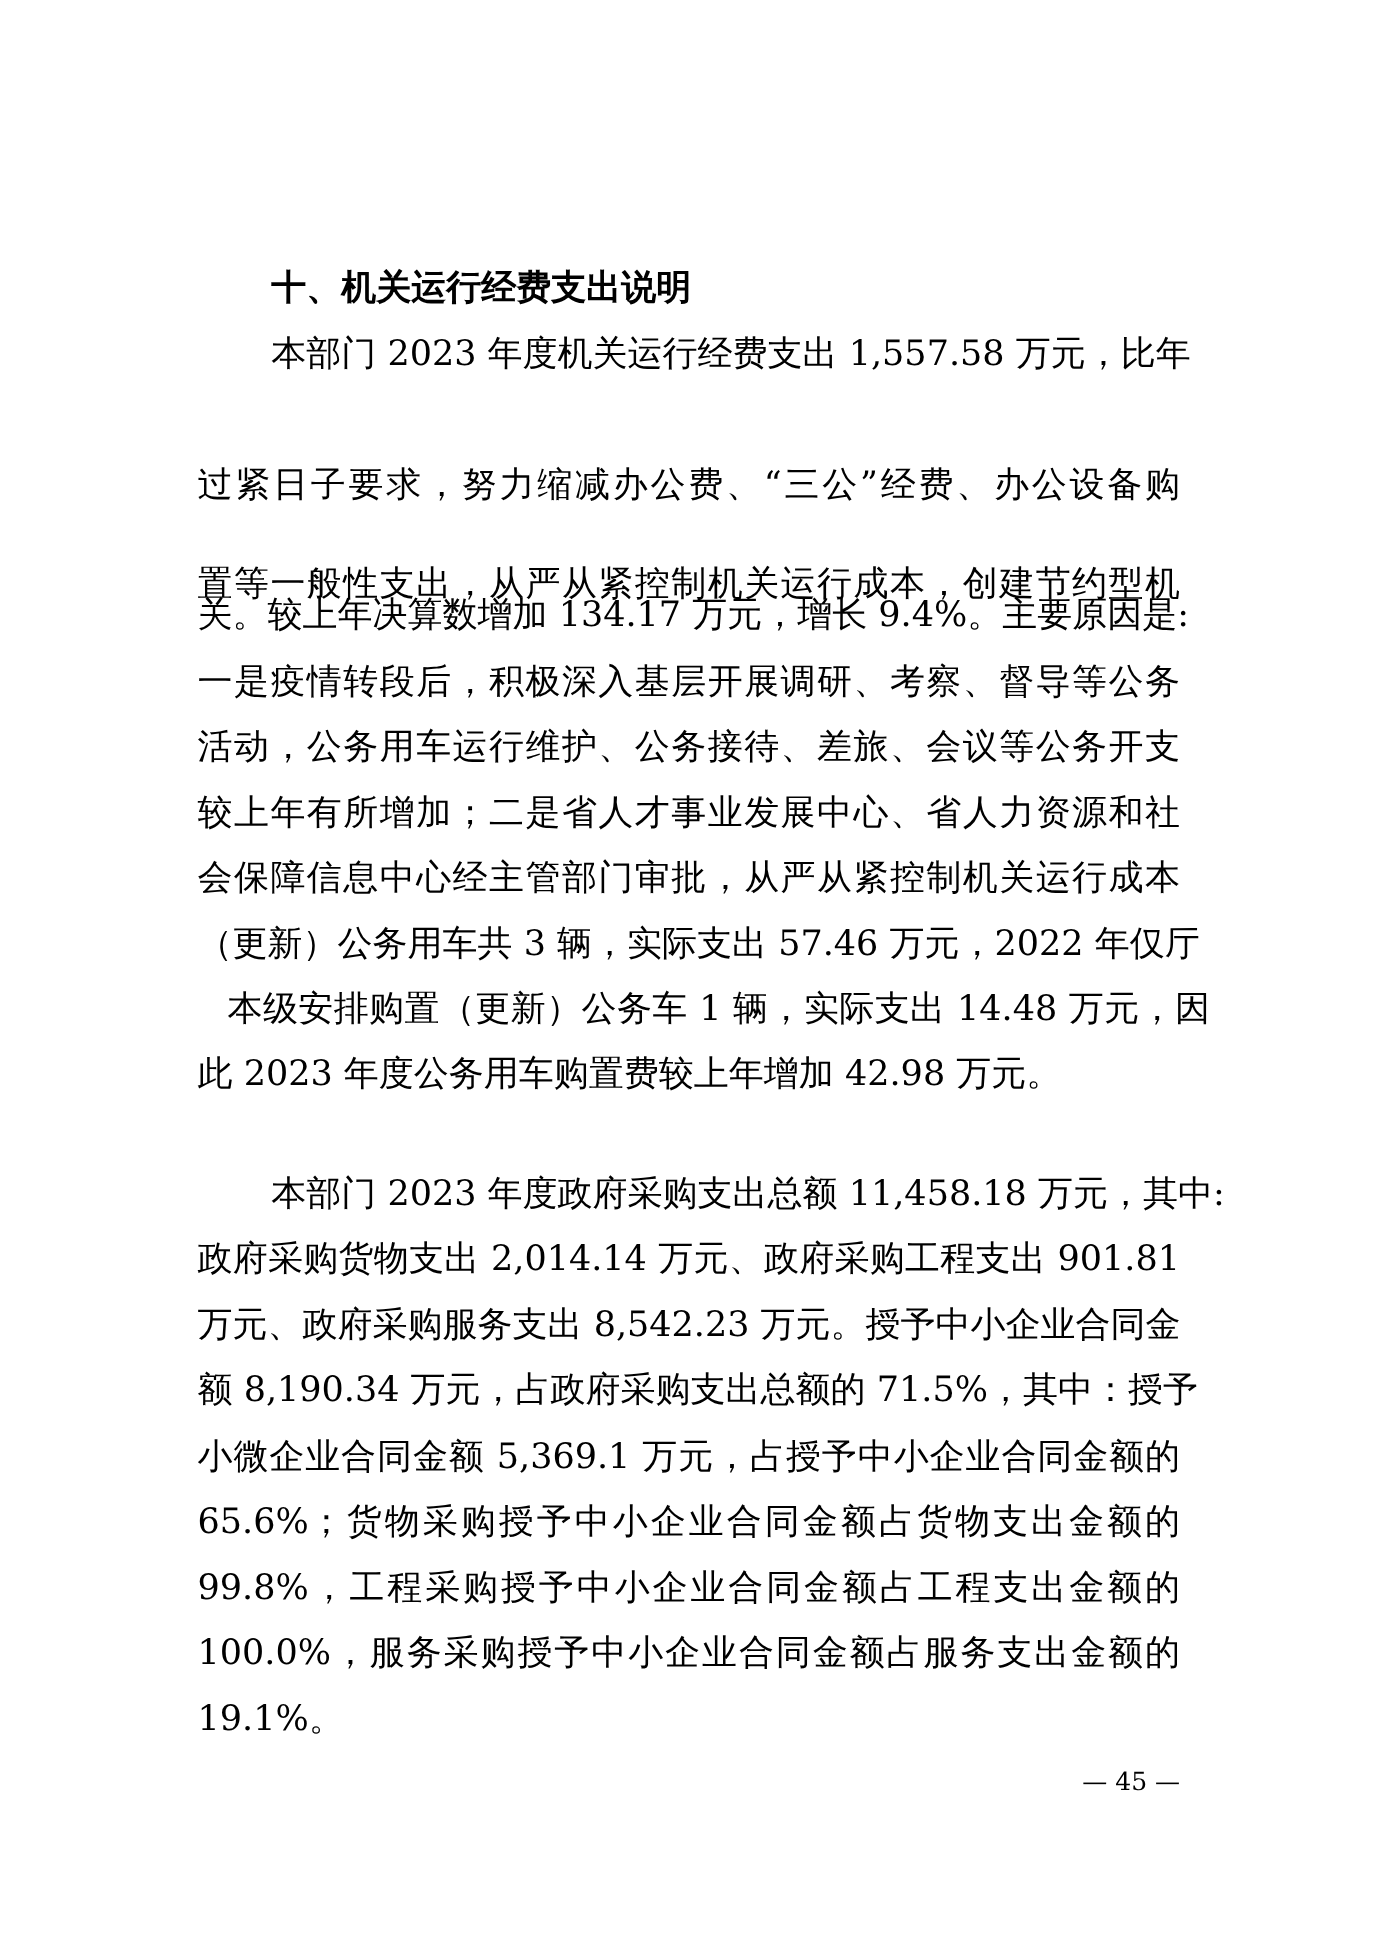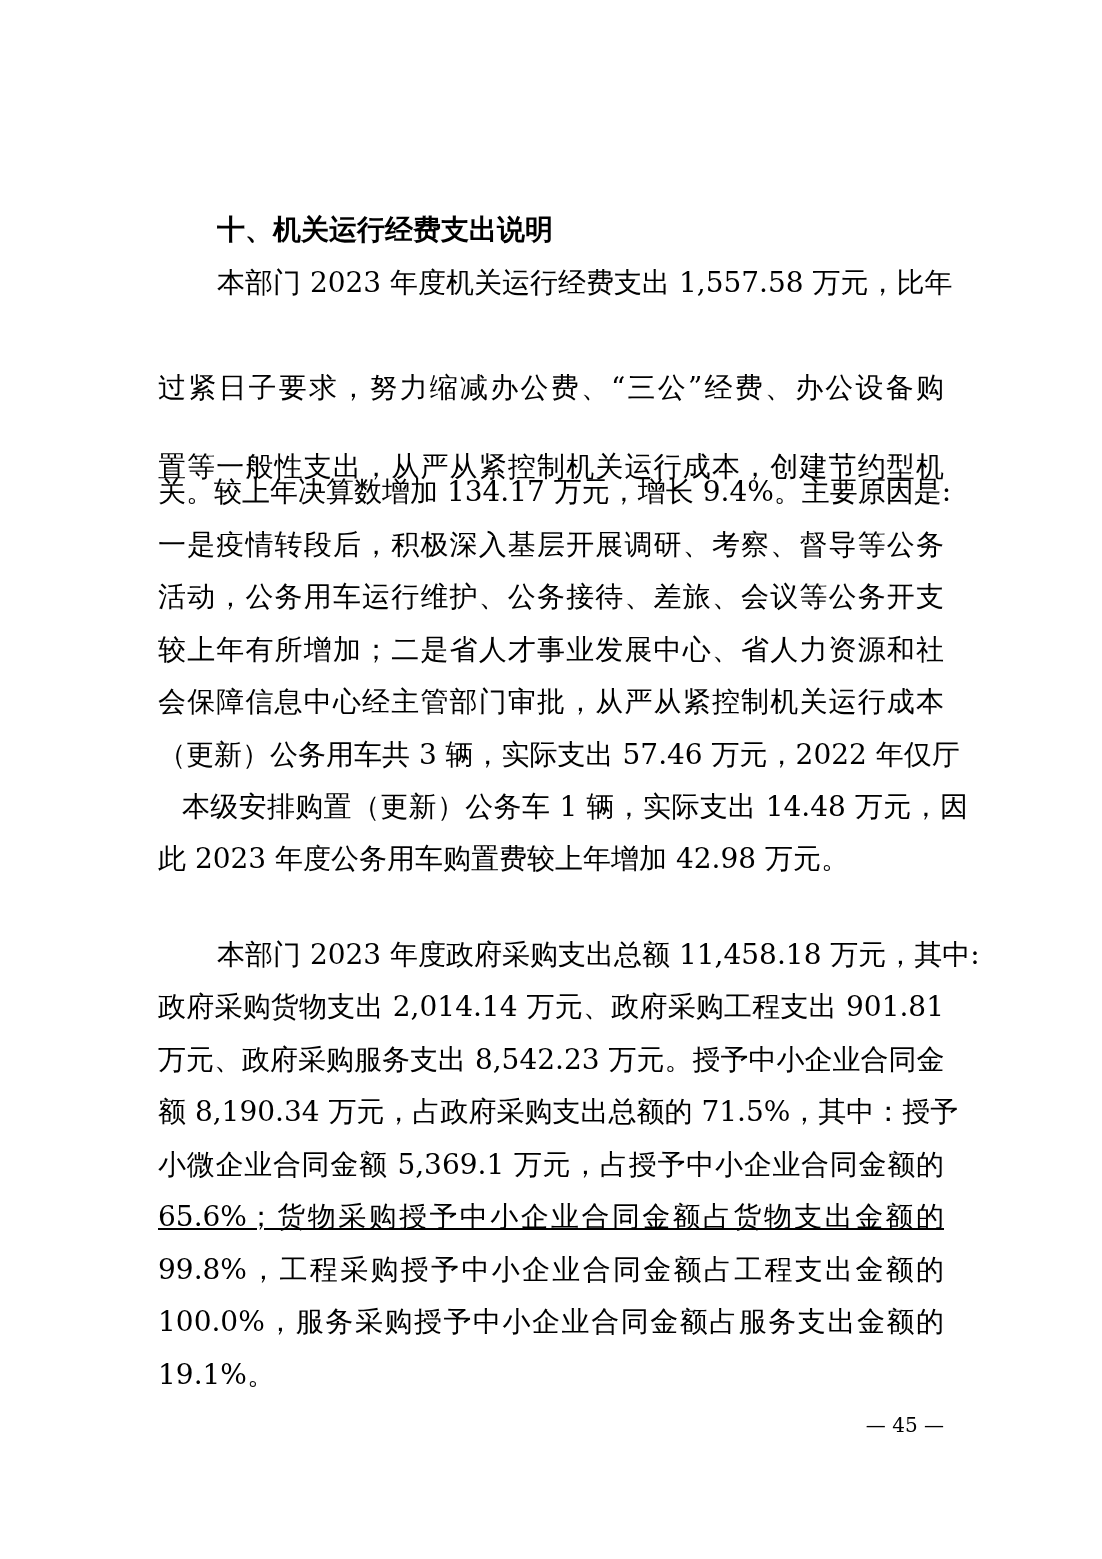--- a/index.html
+++ b/index.html
@@ -48,19 +48,19 @@
   <div class="line" style="top:735px;">（更新）公务用车共 3 辆，实际支出 57.46 万元，2022 年仅厅</div>
   <div class="line" style="top:787px;margin-left:24px;">本级安排购置（更新）公务车 1 辆，实际支出 14.48 万元，因</div>
   <div class="line last" style="top:839px;">此 2023 年度公务用车购置费较上年增加 42.98 万元。</div>
 
 
   <div class="line indent" style="top:935px;">本部门 2023 年度政府采购支出总额 11,458.18 万元，其中:</div>
   <div class="line" style="top:987px;">政府采购货物支出 2,014.14 万元、政府采购工程支出 901.81</div>
   <div class="line" style="top:1040px;">万元、政府采购服务支出 8,542.23 万元。授予中小企业合同金</div>
   <div class="line" style="top:1092px;">额 8,190.34 万元，占政府采购支出总额的 71.5%，其中：授予</div>
   <div class="line" style="top:1145px;">小微企业合同金额 5,369.1 万元，占授予中小企业合同金额的</div>
-  <div class="line" style="top:1197px;text-decoration:underline;">65.6%；货物采购授予中小企业合同金额占货物支出金额的</div>
+  <div class="line" style="top:1197px;">65.6%；货物采购授予中小企业合同金额占货物支出金额的</div>
   <div class="line" style="top:1250px;">99.8%，工程采购授予中小企业合同金额占工程支出金额的</div>
   <div class="line" style="top:1302px;">100.0%，服务采购授予中小企业合同金额占服务支出金额的</div>
   <div class="line last" style="top:1355px;">19.1%。</div>
 
   <div class="page-number">— 45 —</div>
 </div>
 
 </body></html>

